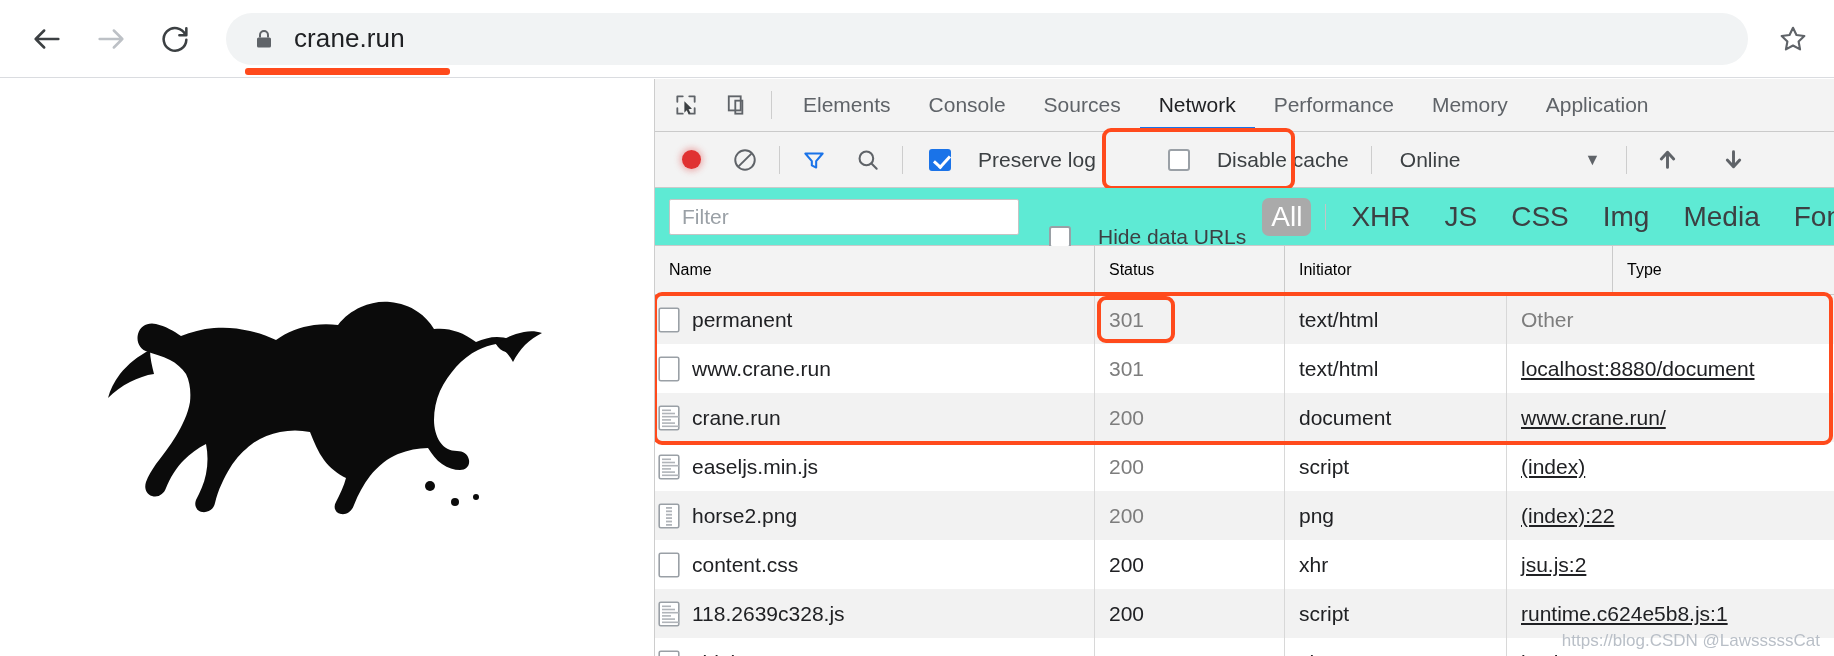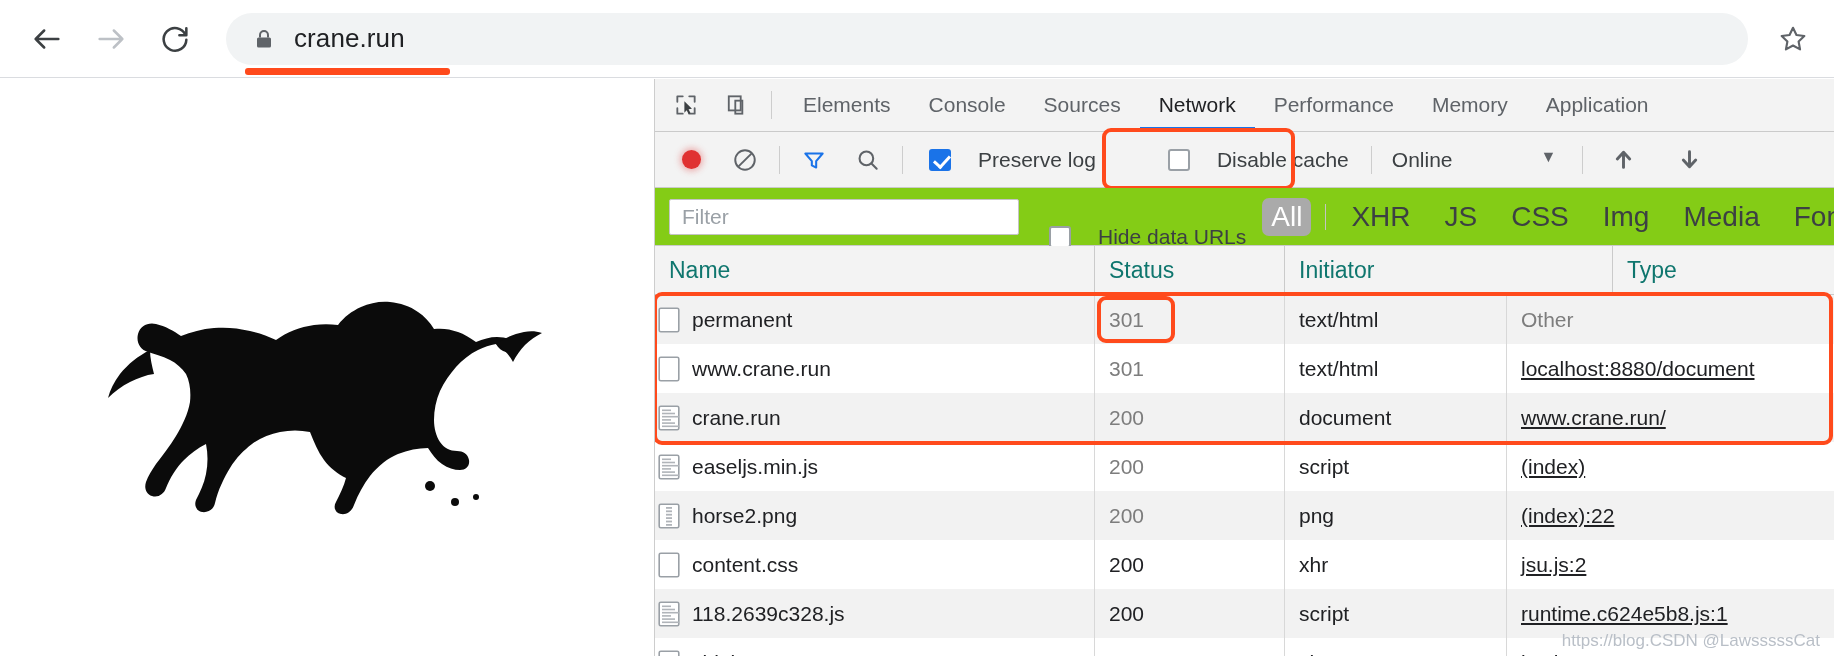--- a/index.html
+++ b/index.html
@@ -112,49 +112,49 @@
   }
   .tb-label { font-size:21px; color:#3c4043; margin-left:11px; white-space:nowrap; }
   .tb-check-group { display:flex; align-items:center; margin-left:14px; flex:none;gap:16px; }
   .hl-box {
     position:absolute;
     border:4px solid #ff4a1c;
     border-radius:9px;
     pointer-events:none;
   }
   .online-select {
-    display:flex; margin-left:8px; flex:none;
-    font-size:21px; color:#3c4043;
+    display:flex; align-items:center; margin-left:16px; flex:none;
+    font-size:21px; color:#3c4043;gap:36px;
   }
   .online-caret { margin-left:88px; color:#5f6368; font-size:16px; }
 
   
   .filter-row {
     position:relative; height:58px; display:flex; align-items:center;
-    background:#84cc16; border-bottom:1px solid #cacaca; padding-left:14px;
+    background:#5eead4; border-bottom:1px solid #cacaca; padding-left:14px;
   }
   .filter-input {
     width:350px; height:36px; background:#fff;
     border:1px solid #c4c4c4; border-radius:2px;
     display:flex; align-items:center; padding-left:12px;
     font-size:21px; color:#9aa0a6; flex:none;
   }
   .type-pill {
     font-size:28px; color:#3c4043; padding:3px 9px; margin-left:16px;
     border-radius:7px; white-space:nowrap; cursor:pointer; flex:none;
   }
   .type-pill.active { background:#aaaaaa; color:#ffffff; }
   .vsep { width:1px; height:26px; background:#c4c4c4; margin-left:14px; flex:none; }
 
   
   .net-table { position:relative; width:100%; }
   .th-row {
     display:flex; height:49px; align-items:center;
     background:#f3f3f3; border-bottom:1px solid #cacaca;
-    font-size:23px; color:#0f766e;
+    font-size:16px; color:#000000;
   }
   .th { padding-left:14px; border-right:1px solid #cacaca; height:49px; display:flex; align-items:center; }
   .c-name { width:440px; flex:none; }
   .c-status { width:190px; flex:none; }
   .c-type { width:222px; flex:none; }
   .c-init { width:328px; flex:none; }
 
   .tr { display:flex; height:49px; align-items:center; font-size:21px; }
   .tr.odd { background:#ffffff; }
   .tr.even { background:#f2f2f2; }

